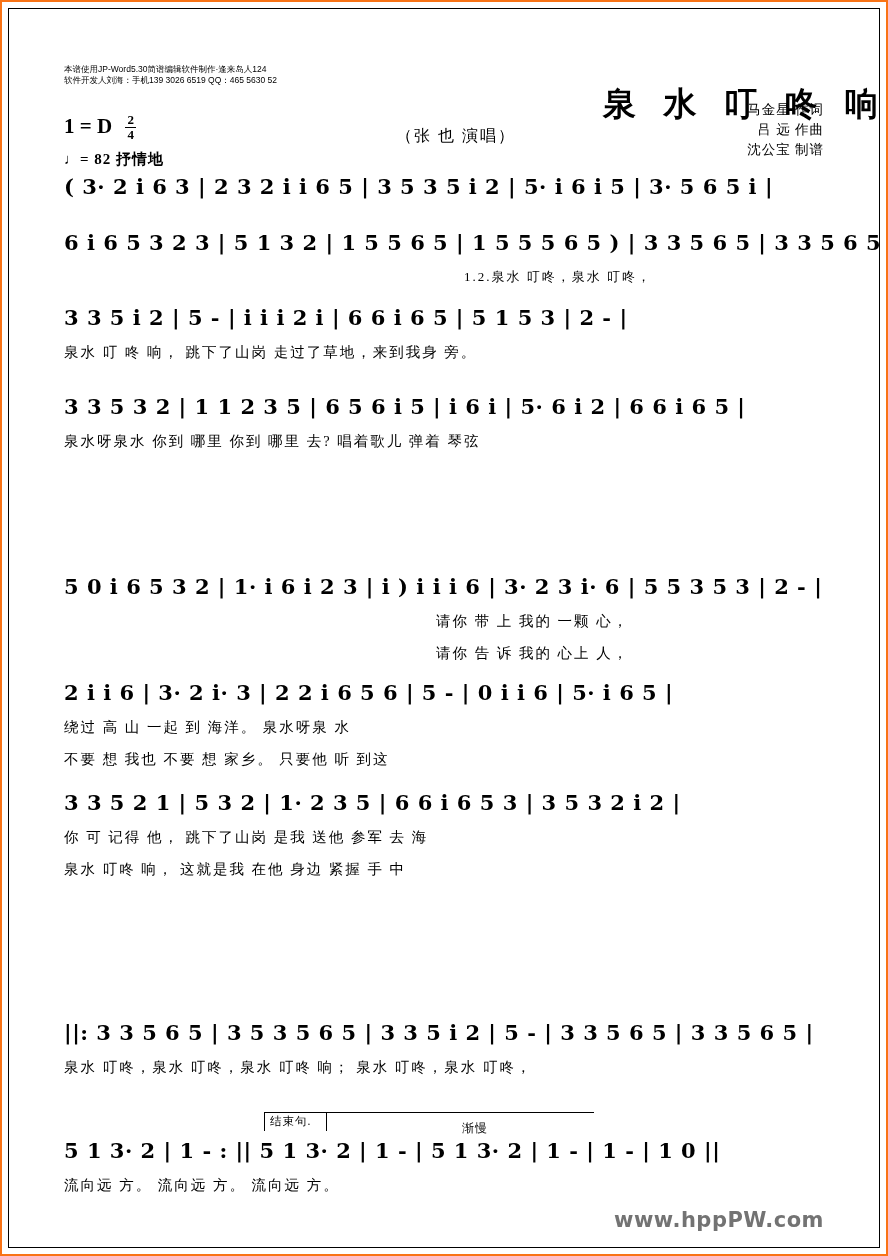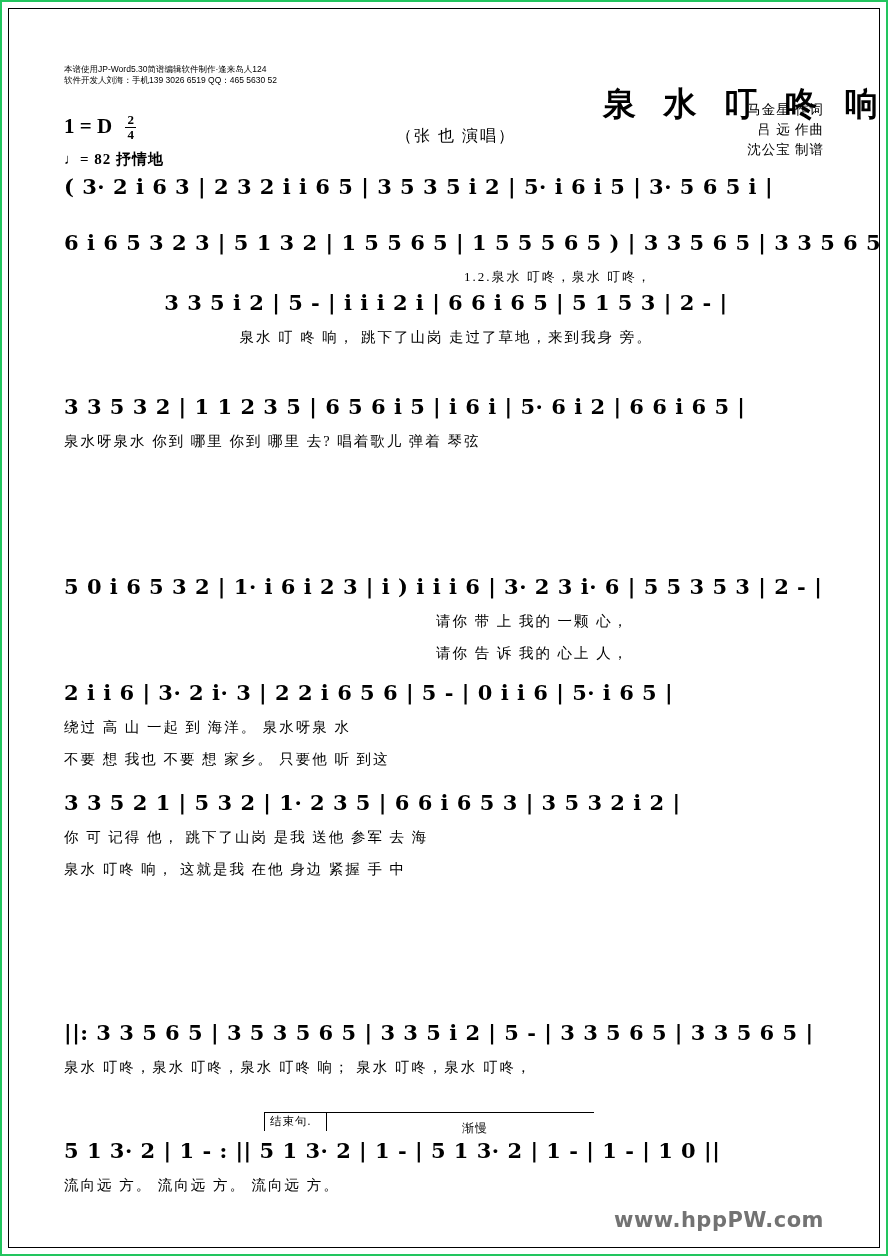--- a/index.html
+++ b/index.html
@@ -6,21 +6,21 @@
   body{
     width:888px;height:1256px;
     background:#ffffff;
     font-family:"Liberation Serif", serif;
     color:#000;
     position:relative;
     overflow:hidden;
   }
   .sheet{
     position:absolute;inset:0;
-    border:2px solid #22c55e;
+    border:2px solid #f97316;
     box-sizing:border-box;
   }
   .inner-frame{
     position:absolute;
     left:6px;top:6px;right:6px;bottom:6px;
     border:1px solid #000;
   }
   
   .credit-top{
     position:absolute;left:62px;top:62px;
@@ -160,21 +160,21 @@
     <div class="notes">( 3· 2  i 6 3 | 2 3 2 i   i 6 5 | 3 5 3 5   i 2 | 5· i  6 i 5 | 3· 5  6 5 i |</div>
   </div>
 
   <div class="system" style="top:228px;">
     <div class="notes">6 i 6 5  3 2 3 | 5 1 3 2 | 1 5 5   6 5 | 1 5 5 5   6 5 ) | 3 3 5 6 5 | 3 3 5 6 5 |</div>
     <div class="lyrics small">
       <span class="lyric-indent" style="width:400px;"></span><span>1.2.泉水  叮咚，泉水  叮咚，</span>
     </div>
   </div>
 
-  <div class="system" style="top:288px;text-align:center;">
+  <div class="system" style="top:303px;">
     <div class="notes">3 3 5  i 2 | 5  -  | i i i  2 i | 6 6 i  6 5 | 5 1 5 3 | 2  - |</div>
     <div class="lyrics">泉水   叮 咚   响，       跳下了山岗   走过了草地，来到我身    旁。</div>
   </div>
 
   <div class="system" style="top:392px;">
     <div class="notes">3 3 5 3 2 | 1 1 2 3 5 | 6 5 6 i 5 | i 6   i | 5· 6 i 2 | 6 6 i  6 5 |</div>
     <div class="lyrics">泉水呀泉水  你到 哪里  你到 哪里 去?    唱着歌儿 弹着 琴弦</div>
   </div>
 
 

